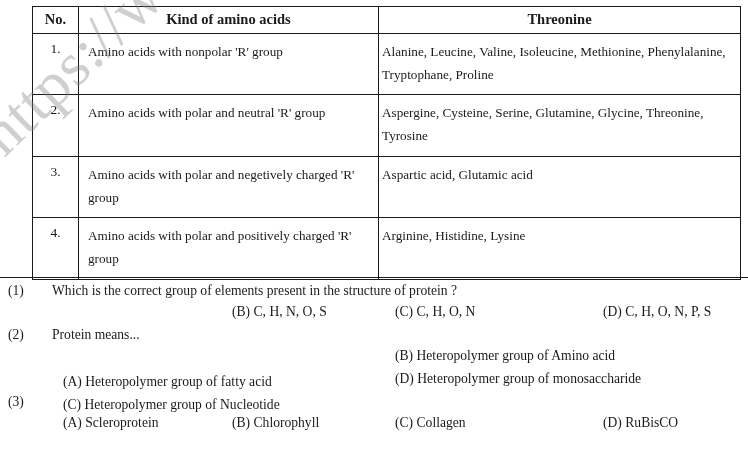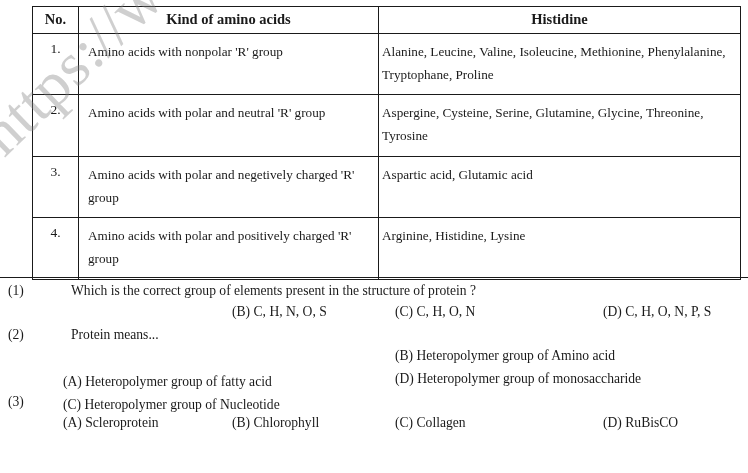--- a/index.html
+++ b/index.html
@@ -108,21 +108,21 @@
     height: 21px;
     width: 748px;
   }
   .q-num {
     position: absolute;
     left: 8px; top: 0;
     font-size: 13.6px;
   }
   .q-text {
     position: absolute;
-    left: 71px; top: 0;
+    left: 52px; top: 0;
     font-size: 13.6px;
     white-space: nowrap;
   }
   .opt-row { position: relative; height: 23px; width: 748px; }
   .opt {
     position: absolute;
     top: 0;
     font-size: 13.6px;
     white-space: nowrap;
   }
@@ -139,21 +139,21 @@
 <div id="watermark">
   <div class="wm-text">https://www.s</div>
 </div>
 
 <div id="amino-table-wrap">
   <table class="amino">
     <thead>
       <tr>
         <th class="th-no">No.</th>
         <th class="th-kind">Kind of amino acids</th>
-        <th class="th-ex">Histidine</th>
+        <th class="th-ex">Threonine</th>
       </tr>
     </thead>
     <tbody>
       <tr class="row-h1">
         <td class="c-no">1.</td>
         <td class="c-kind">Amino acids with nonpolar 'R' group</td>
         <td class="c-ex">Alanine, Leucine, Valine, Isoleucine, Methionine, Phenylalanine, Tryptophane, Proline</td>
       </tr>
       <tr class="row-h2">
         <td class="c-no">2.</td>

